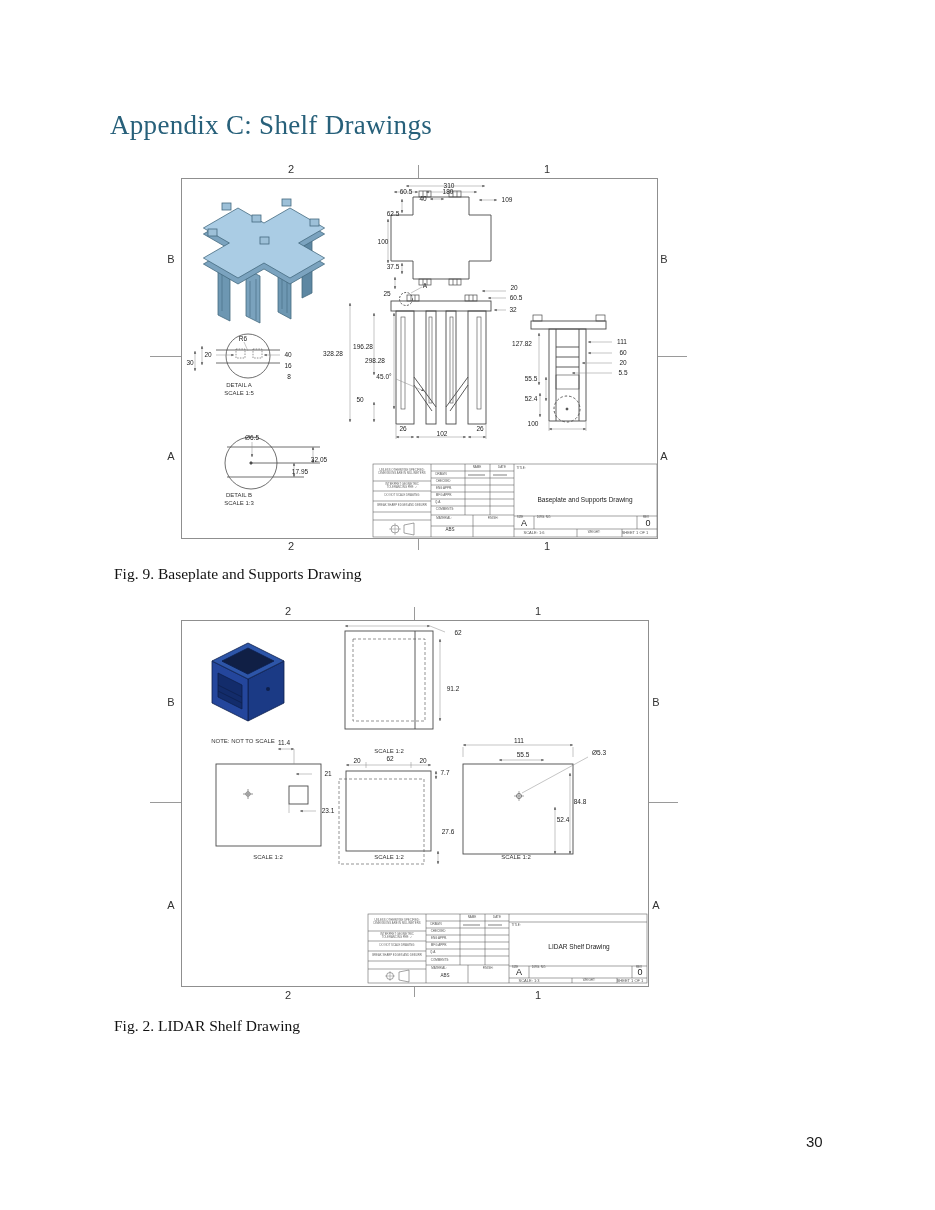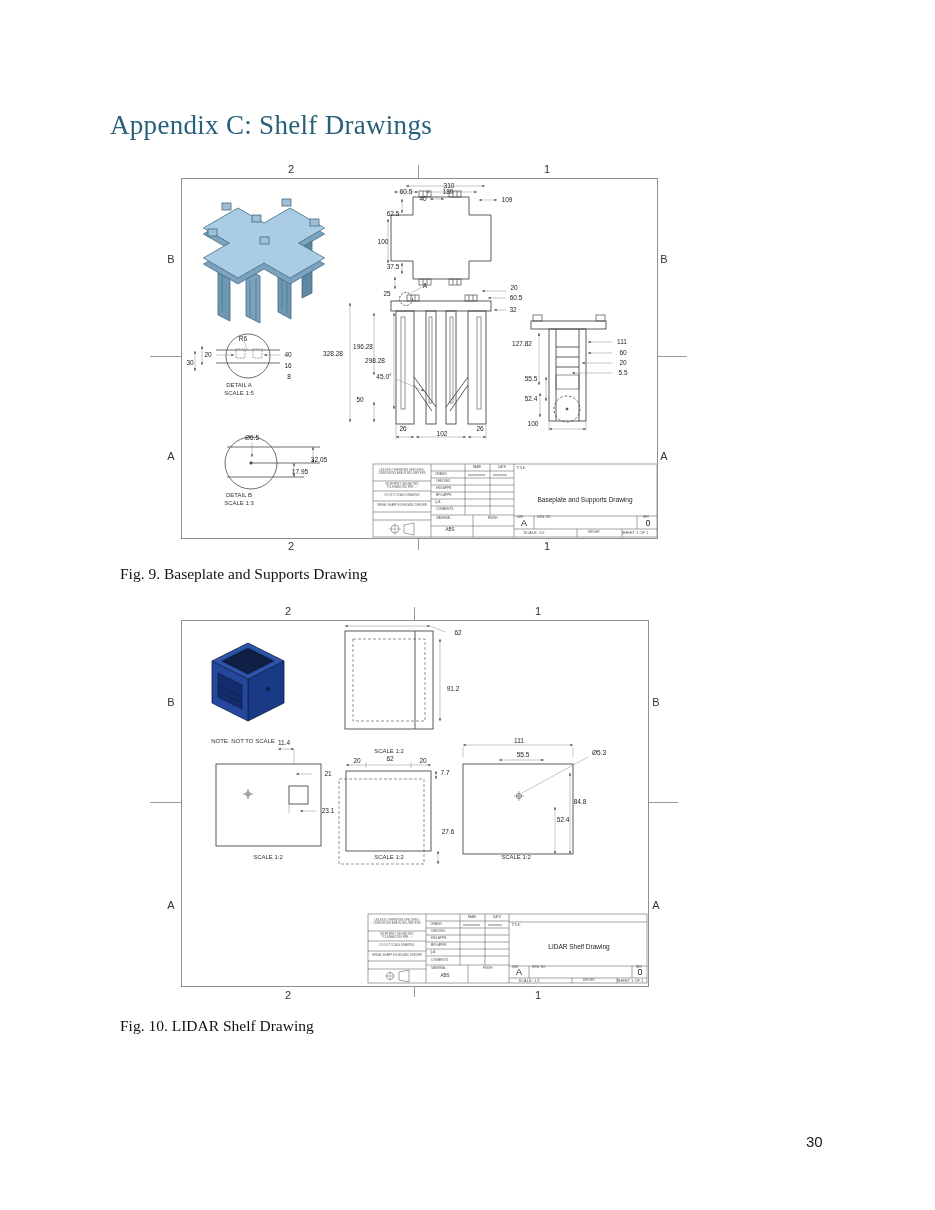--- a/index.html
+++ b/index.html
@@ -1,37 +1,37 @@
 <!DOCTYPE html>
 <html><head>
 <meta charset="utf-8">
 <style>
   html,body{margin:0;padding:0;background:#ffffff;}
   body{width:935px;height:1210px;position:relative;font-family:"Liberation Sans",sans-serif;overflow:hidden;}
   .heading{position:absolute;left:110px;top:110px;font:27px "Liberation Serif",serif;color:#27607a;letter-spacing:.3px;}
-  .caption{position:absolute;left:120px;font:15.5px "Liberation Serif",serif;color:#111;}
+  .caption{position:absolute;left:114px;font:15.5px "Liberation Serif",serif;color:#111;}
   .pagenum{position:absolute;left:806px;top:1133px;font:15px "Liberation Sans",sans-serif;color:#1a1a1a;}
   .sheet{position:absolute;border:1px solid #8f8f8f;background:#fff;}
   .marker{position:absolute;transform:translate(-50%,-50%);font:11px "Liberation Sans",sans-serif;color:#333;}
   .tick{position:absolute;background:#9a9a9a;}
   .lb{position:absolute;transform:translate(-50%,-50%);font:6.5px/1 "Liberation Sans",sans-serif;color:#1c1c1c;white-space:nowrap;}
   .s6{font-size:6px;color:#333;}
   .s9{font-size:9px;}
   .tb{position:absolute;transform:translate(-50%,-50%);font:3px/1.2 "Liberation Sans",sans-serif;color:#555;white-space:nowrap;}
   .note{position:absolute;transform:translate(-50%,-50%);font:2.8px/1.25 "Liberation Sans",sans-serif;color:#666;white-space:normal;width:50px;text-align:center;}
   .ttl{font-size:6.5px;color:#222;}
   .smg{position:absolute;height:2px;background:#8a8a8a;opacity:.55;}
   svg{position:absolute;left:0;top:0;}
 </style>
 </head>
 <body>
 
 <div class="heading">Appendix C: Shelf Drawings</div>
 <div class="caption" style="top:565px">Fig. 9. Baseplate and Supports Drawing</div>
-<div class="caption" style="top:1017px">Fig. 10. LIDAR Shelf Drawing</div>
+<div class="caption" style="top:1017px">Fig. 2. LIDAR Shelf Drawing</div>
 <div class="pagenum">30</div>
 
 <span class="marker" style="left:291px;top:169px">2</span>
 <span class="marker" style="left:547px;top:169px">1</span>
 <span class="marker" style="left:291px;top:546px">2</span>
 <span class="marker" style="left:547px;top:546px">1</span>
 <span class="marker" style="left:171px;top:259px">B</span>
 <span class="marker" style="left:171px;top:456px">A</span>
 <span class="marker" style="left:664px;top:259px">B</span>
 <span class="marker" style="left:664px;top:456px">A</span>

